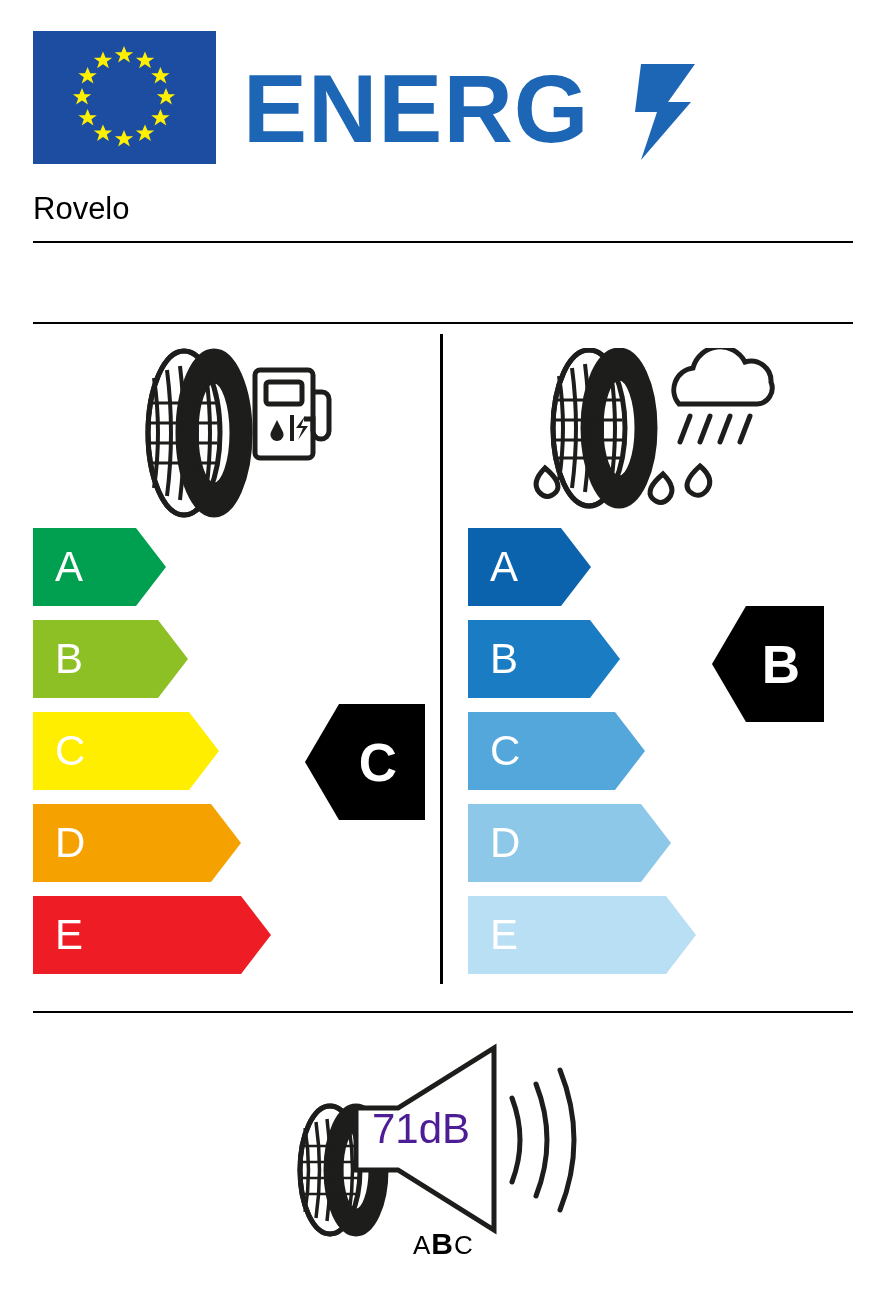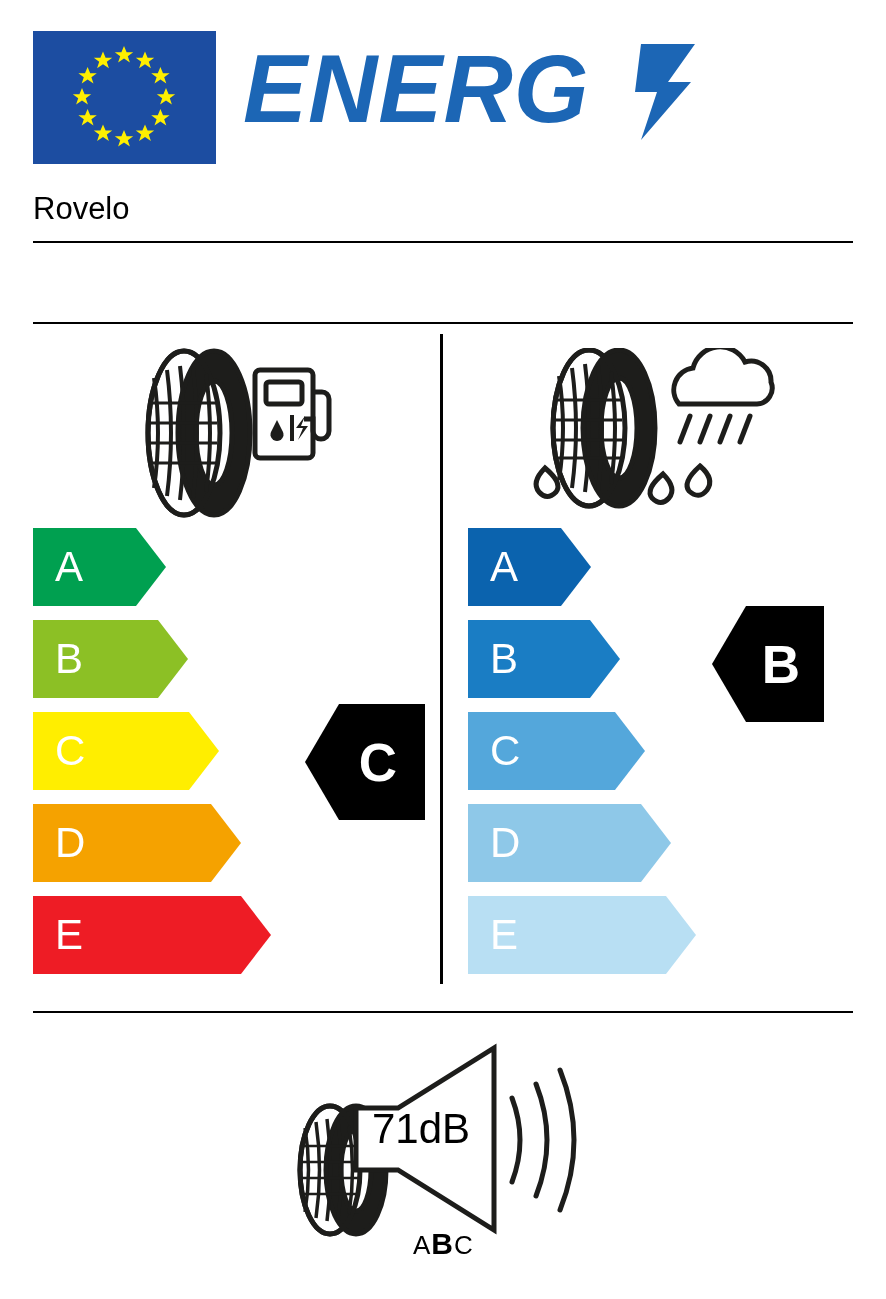--- a/index.html
+++ b/index.html
@@ -26,24 +26,23 @@
     top: 31px;
     width: 183px;
     height: 133px;
     background: #1c4da1;
   }
   .eu-flag svg { display: block; }
 
   .energ-wordmark {
     position: absolute;
     left: 243px;
-    top: 44px;
+    top: 64px;
     width: 470px;
     height: 96px;
-    font-style: italic;
   }
   .energ-wordmark svg { display: block; }
 
   
   .brand-name {
     position: absolute;
     left: 33px;
     top: 193px;
     font-size: 31px;
     font-weight: normal;
@@ -145,21 +144,21 @@
   .sel-fuel { left: 305px; top: 704px; width: 120px; height: 116px; }
   .sel-wet  { left: 712px; top: 606px; width: 112px; height: 116px; }
 
   
   .noise-db {
     position: absolute;
     left: 372px;
     top: 1105px;
     font-size: 42px;
     font-weight: normal;
-    color: #000000;
+    color: #4c1d95;
   }
   .noise-classes {
     position: absolute;
     left: 413px;
     top: 1227px;
     font-size: 26px;
     color: #000000;
     letter-spacing: 1px;
   }
   .noise-classes .sel {

